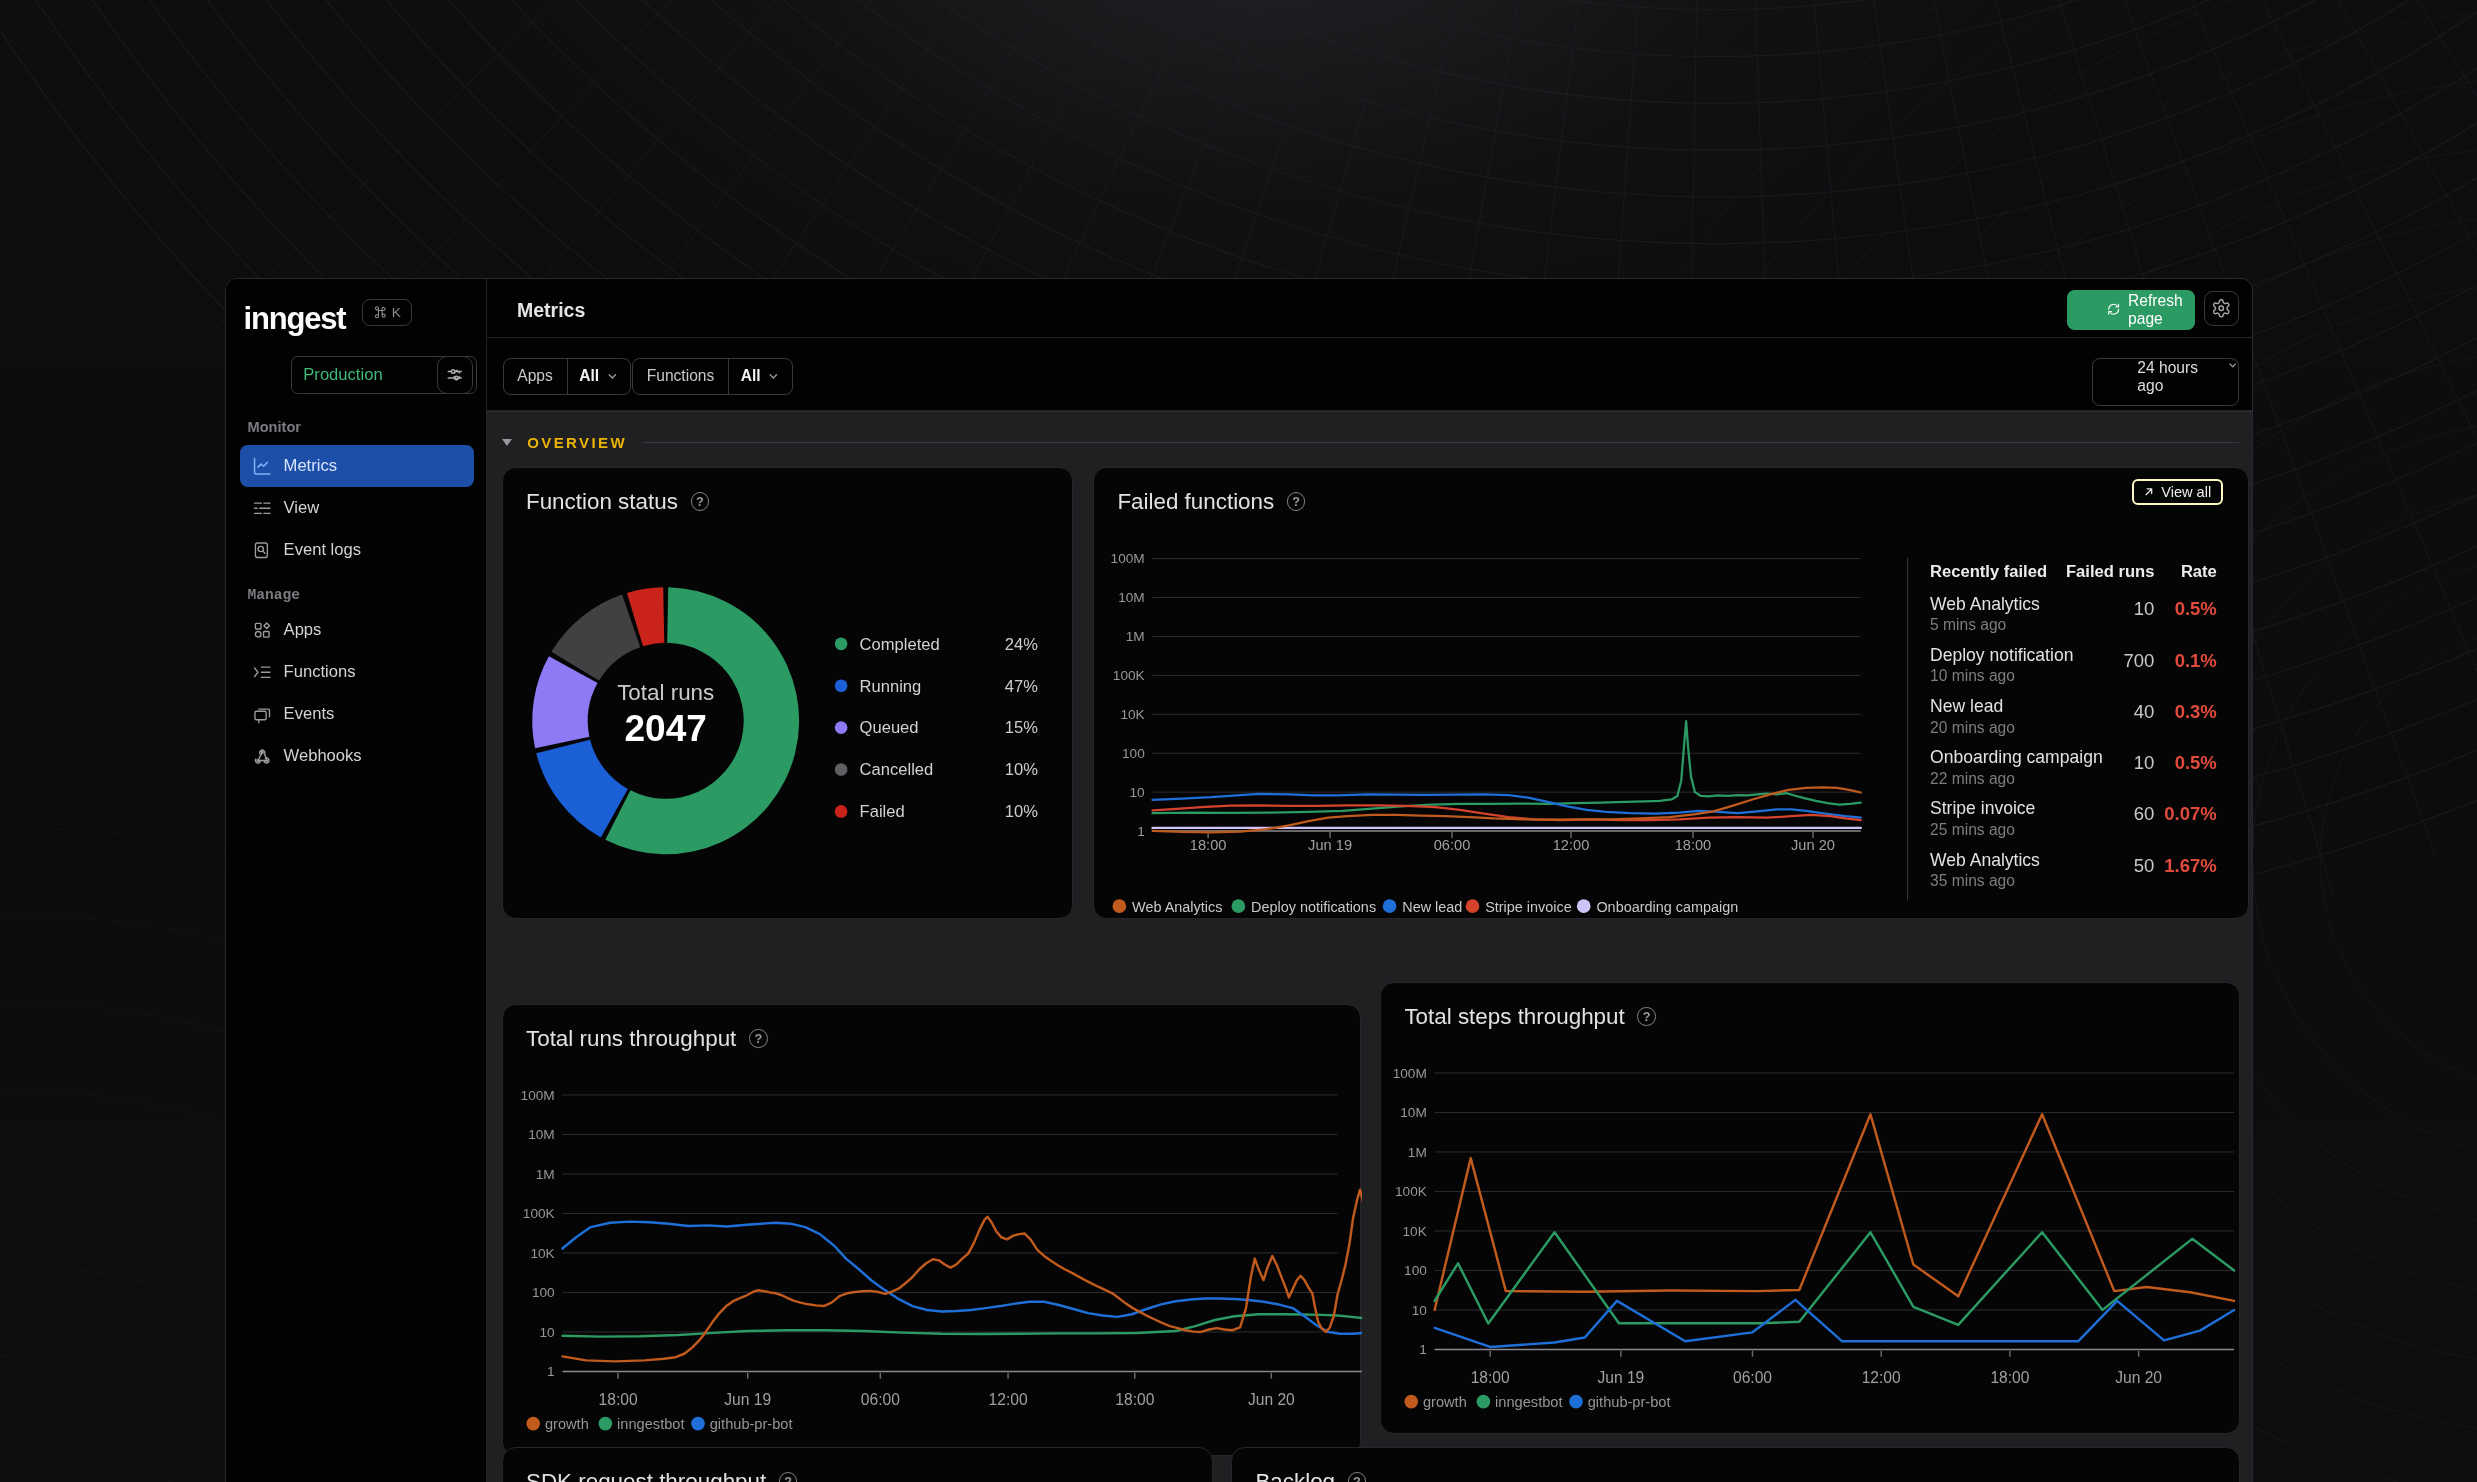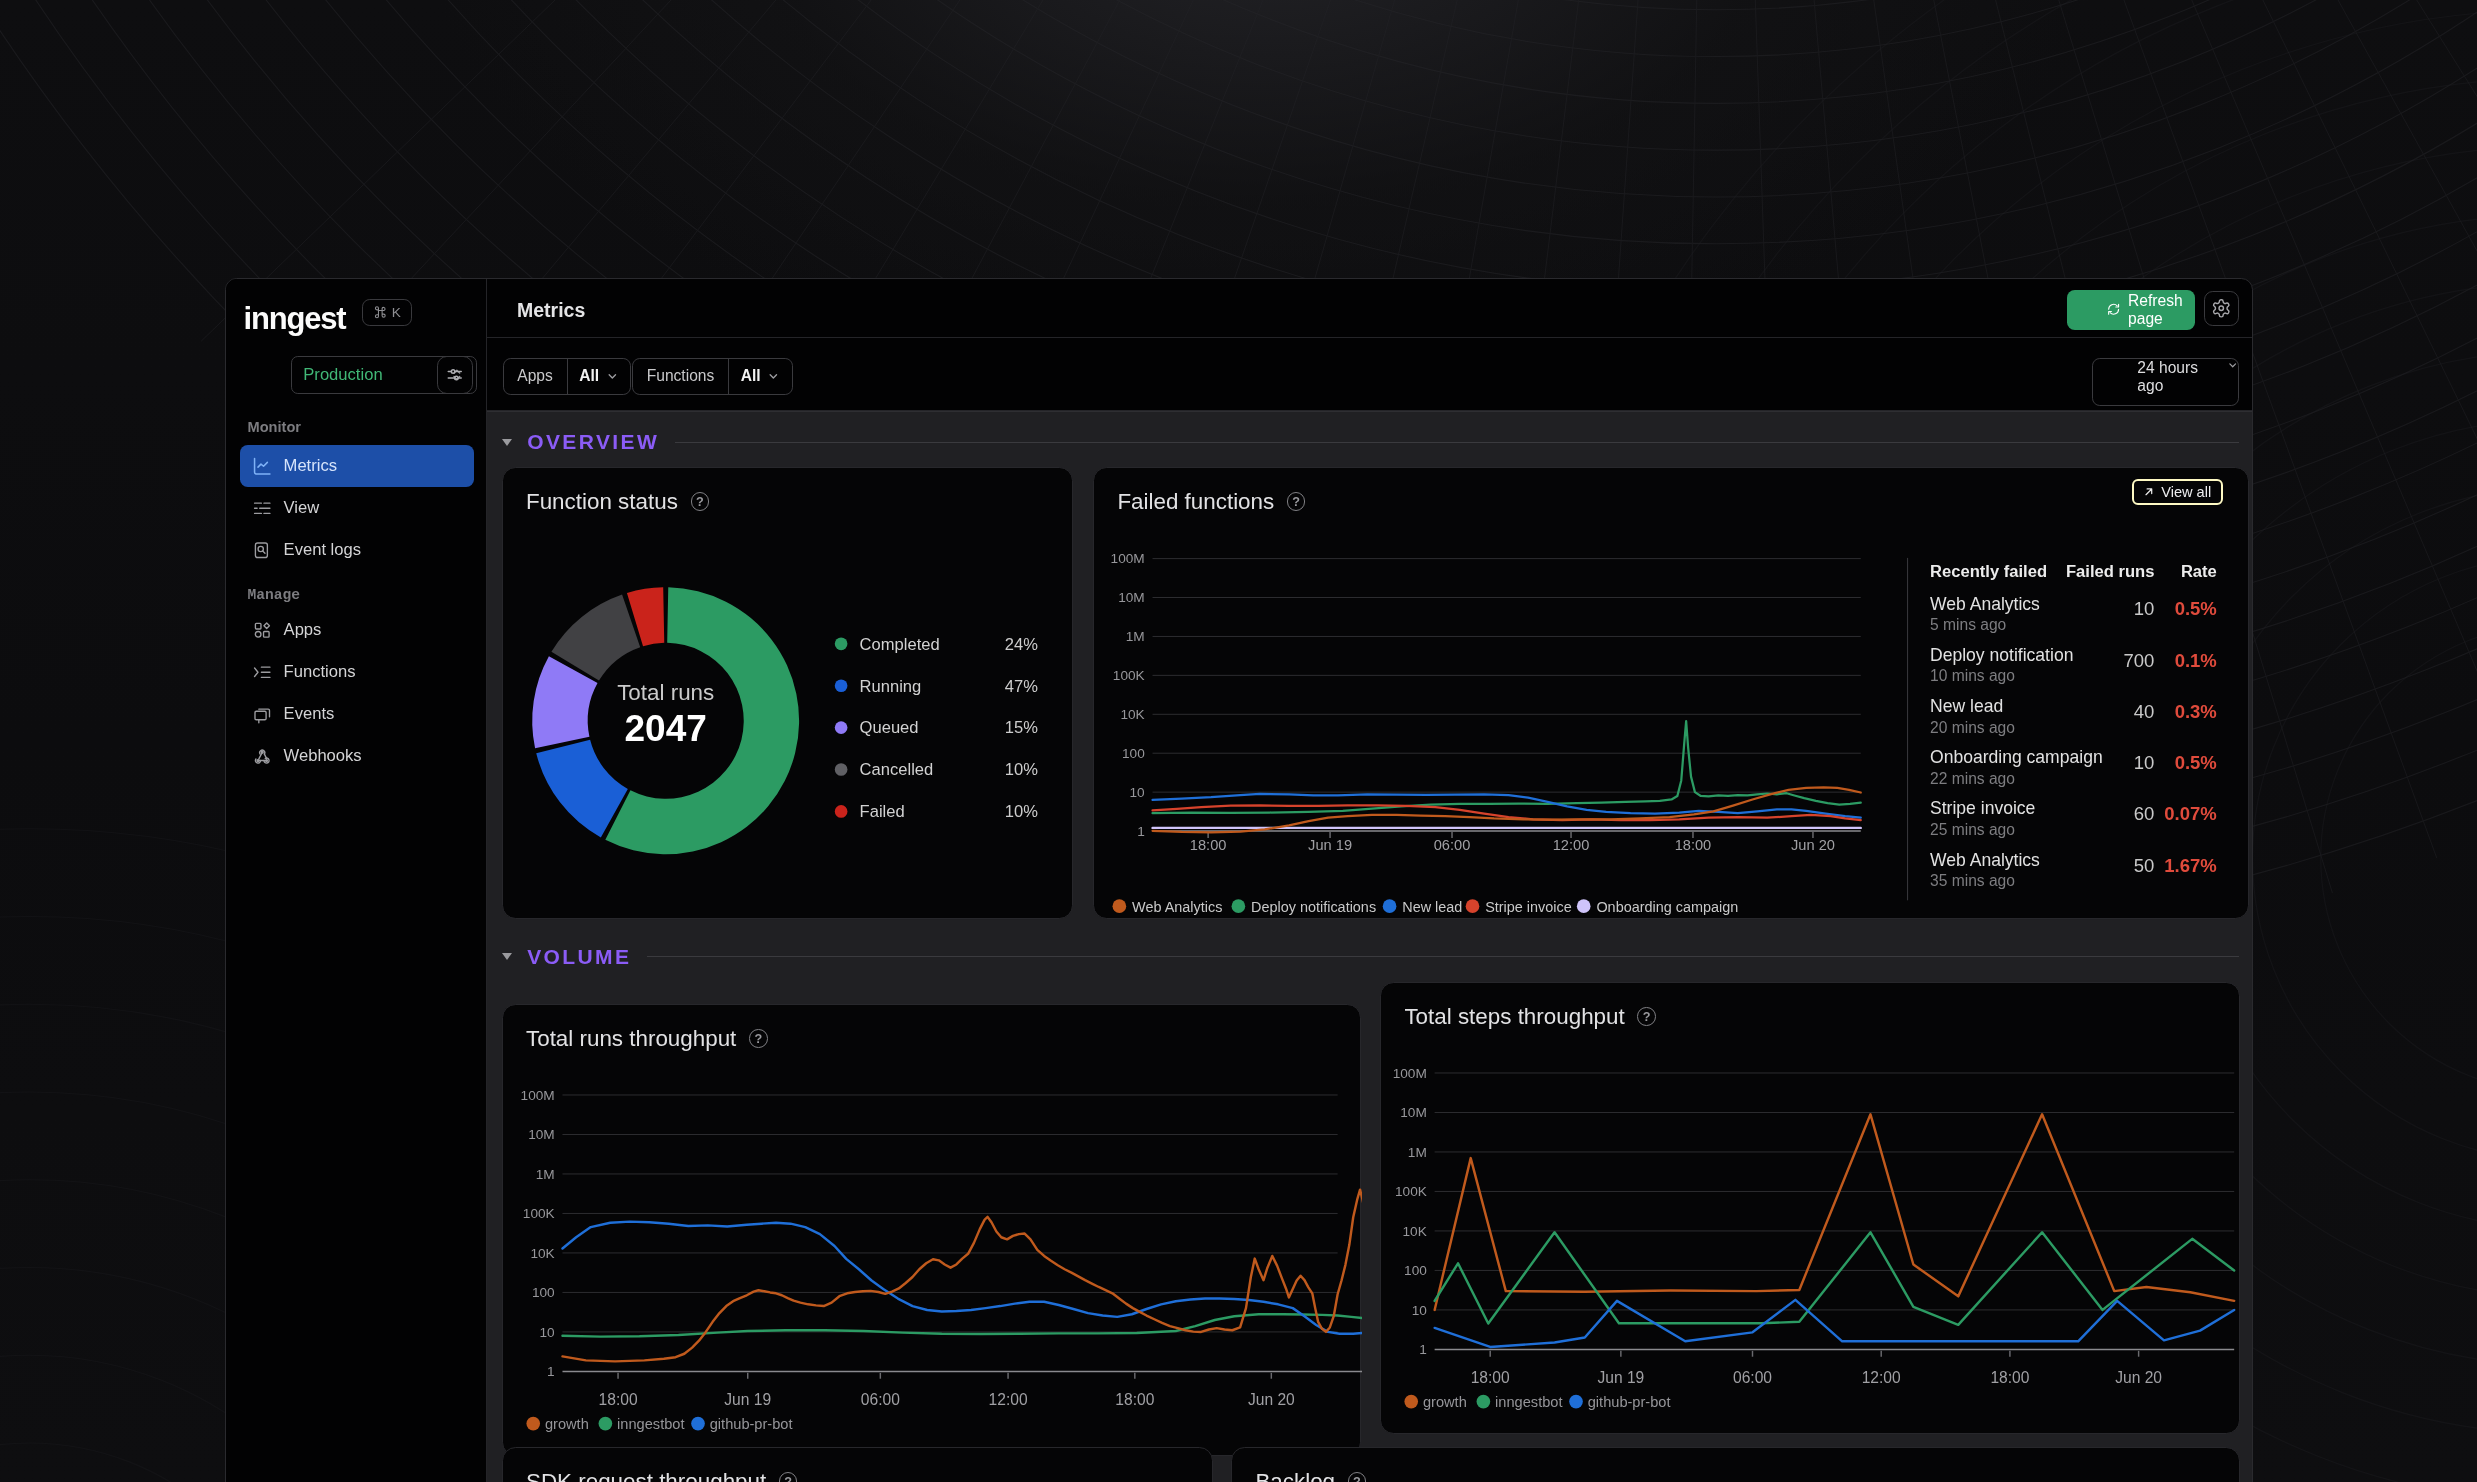--- a/index.html
+++ b/index.html
@@ -37,21 +37,21 @@
 .gearbtn { position:absolute; left:1717px; top:11.7px; width:35px; height:35px; border:1px solid #39393d; border-radius:8.8px;
   display:flex; align-items:center; justify-content:center; }
 .filterbar { position:absolute; left:0; top:59px; right:0; height:73px; border-bottom:1px solid #242428; }
 .combo { position:absolute; top:19.5px; height:37px; border:1px solid #3a3a3e; border-radius:7.8px; display:flex; align-items:stretch; }
 .combo .lab { display:flex; align-items:center; padding:0 13.7px; color:#c9c9cb; font-size:15.6px; border-right:1px solid #3a3a3e; }
 .combo .val { display:flex; align-items:center; padding:0 11.7px; gap:6.8px; color:#f2f2f2; font-size:15.6px; font-weight:700; }
 .timesel { position:absolute; top:19.5px; right:12.7px; width:147px; height:48px; border:1px solid #3a3a3e; border-radius:7.8px;
   display:flex; justify-content:center; gap:7.8px; color:#dedee0; font-size:15.6px;padding-left:44px; }
 .content { position:absolute; left:0; top:132px; right:0; bottom:0; background:#202023; border-top:1px solid #2e2e32; }
 .sechead { position:absolute; left:14.6px; right:12.7px; height:19.5px; display:flex; align-items:center; gap:15.6px; }
-.sechead .lab { color:#8b5cf6; font-size:21px; font-weight:600; letter-spacing:2.4px; }
+.sechead .lab { color:#eab308; font-size:15px; font-weight:600; letter-spacing:2.4px; }
 .sechead .line { flex:1; height:1px; background:#3a3a3e; }
 .card { position:absolute; background:#050506; border:1px solid #27272b; border-radius:13.7px; }
 .card .ct { position:absolute; left:23.4px; top:20.5px; font-size:22.4px; color:#e2e2e4; display:flex; align-items:center; gap:12.7px; }
 .qm { display:inline-flex; width:18.5px; height:18.5px; border:1.5px solid #808084; border-radius:50%; color:#9a9a9e;
   font-size:12.7px; align-items:center; justify-content:center; font-weight:600; }
 .viewall { position:absolute; right:25px; top:10.7px; height:26px; padding:0 9.8px 0 7.8px; border:2px solid #fef9c3; border-radius:5.9px;
   display:flex; align-items:center; gap:5.9px; color:#ededef; font-size:14.6px; }
 .dimtitle { color:#8f8f93; }
 </style></head>
 <body>
@@ -356,25 +356,20 @@
               <text x="857" y="355.0" font-size="18" fill="#e2e2e2" text-anchor="start" font-weight="400">Stripe invoice</text>
               <text x="857" y="376.0" font-size="16" fill="#7d7d80" text-anchor="start" font-weight="400">25 mins ago</text>
               <text x="1087" y="361.0" font-size="19" fill="#c9c9c9" text-anchor="end" font-weight="400">60</text>
               <text x="1151" y="361.0" font-size="19" fill="#e04b3c" text-anchor="end" font-weight="700">0.07%</text>
               <text x="857" y="407.5" font-size="18" fill="#e2e2e2" text-anchor="start" font-weight="400">Web Analytics</text>
               <text x="857" y="428.5" font-size="16" fill="#7d7d80" text-anchor="start" font-weight="400">35 mins ago</text>
               <text x="1087" y="413.5" font-size="19" fill="#c9c9c9" text-anchor="end" font-weight="400">50</text>
               <text x="1151" y="413.5" font-size="19" fill="#e04b3c" text-anchor="end" font-weight="700">1.67%</text>
             </svg></div>
       </div>
-      <div class="sechead" style="top:535px;">
-          <span style="display:inline-block;width:0;height:0;border-left:5.9px solid transparent;border-right:5.9px solid transparent;border-top:7.3px solid #9a9a9e;"></span>
-          <span class="lab">VOLUME</span>
-          <div class="line"></div>
-        </div>
       <div class="card" style="left:14.6px; top:592px; width:859px; height:452px;">
         <div class="ct">Total runs throughput <span class="qm">?</span></div>
         <div style="position:absolute;left:0;top:0;"><svg width="859" height="452" viewBox="0 0 881 463" font-family="Liberation Sans, sans-serif">
               <line x1="61" y1="92.0" x2="856" y2="92.0" stroke="#2e2e31" stroke-width="1"></line>
               <text x="53" y="97.0" font-size="14" fill="#97979b" text-anchor="end" font-weight="400">100M</text>
               <line x1="61" y1="132.5" x2="856" y2="132.5" stroke="#2e2e31" stroke-width="1"></line>
               <text x="53" y="137.5" font-size="14" fill="#97979b" text-anchor="end" font-weight="400">10M</text>
               <line x1="61" y1="173.0" x2="856" y2="173.0" stroke="#2e2e31" stroke-width="1"></line>
               <text x="53" y="178.0" font-size="14" fill="#97979b" text-anchor="end" font-weight="400">1M</text>
               <line x1="61" y1="213.5" x2="856" y2="213.5" stroke="#2e2e31" stroke-width="1"></line>

